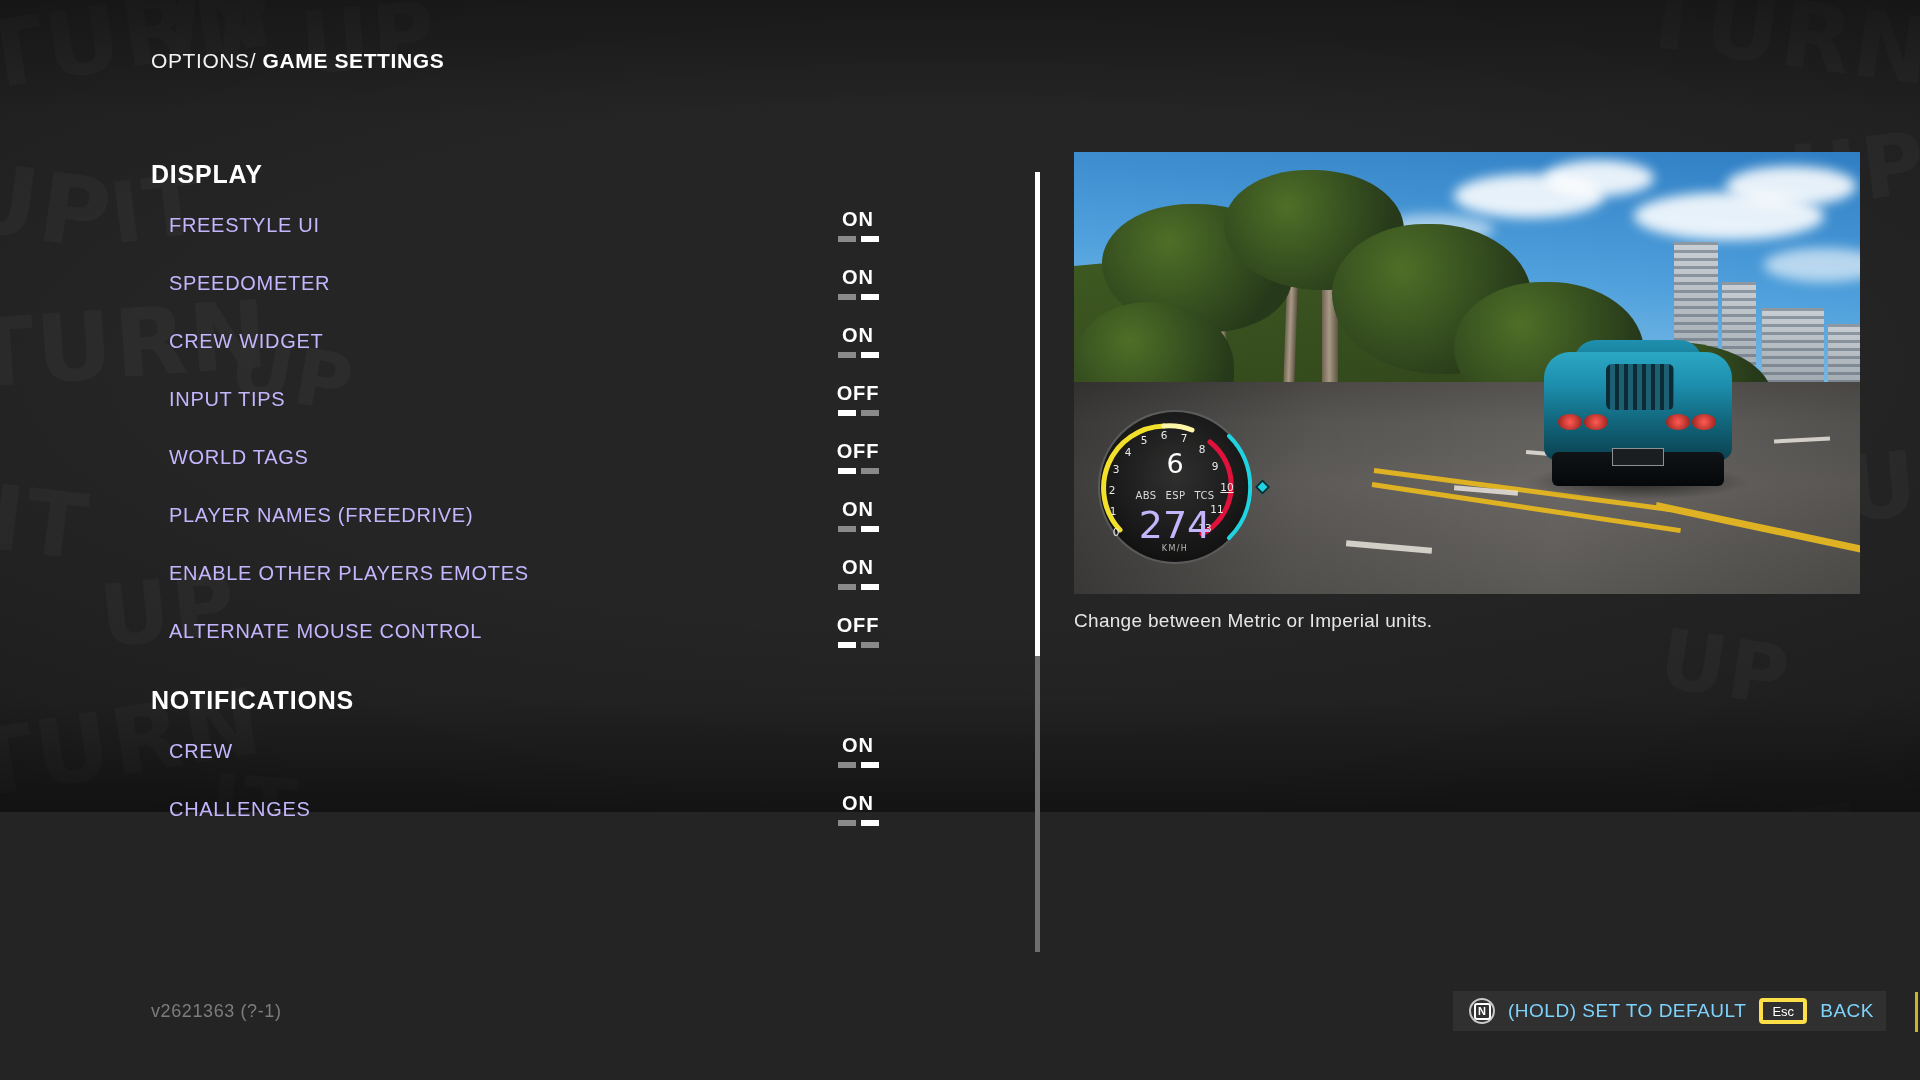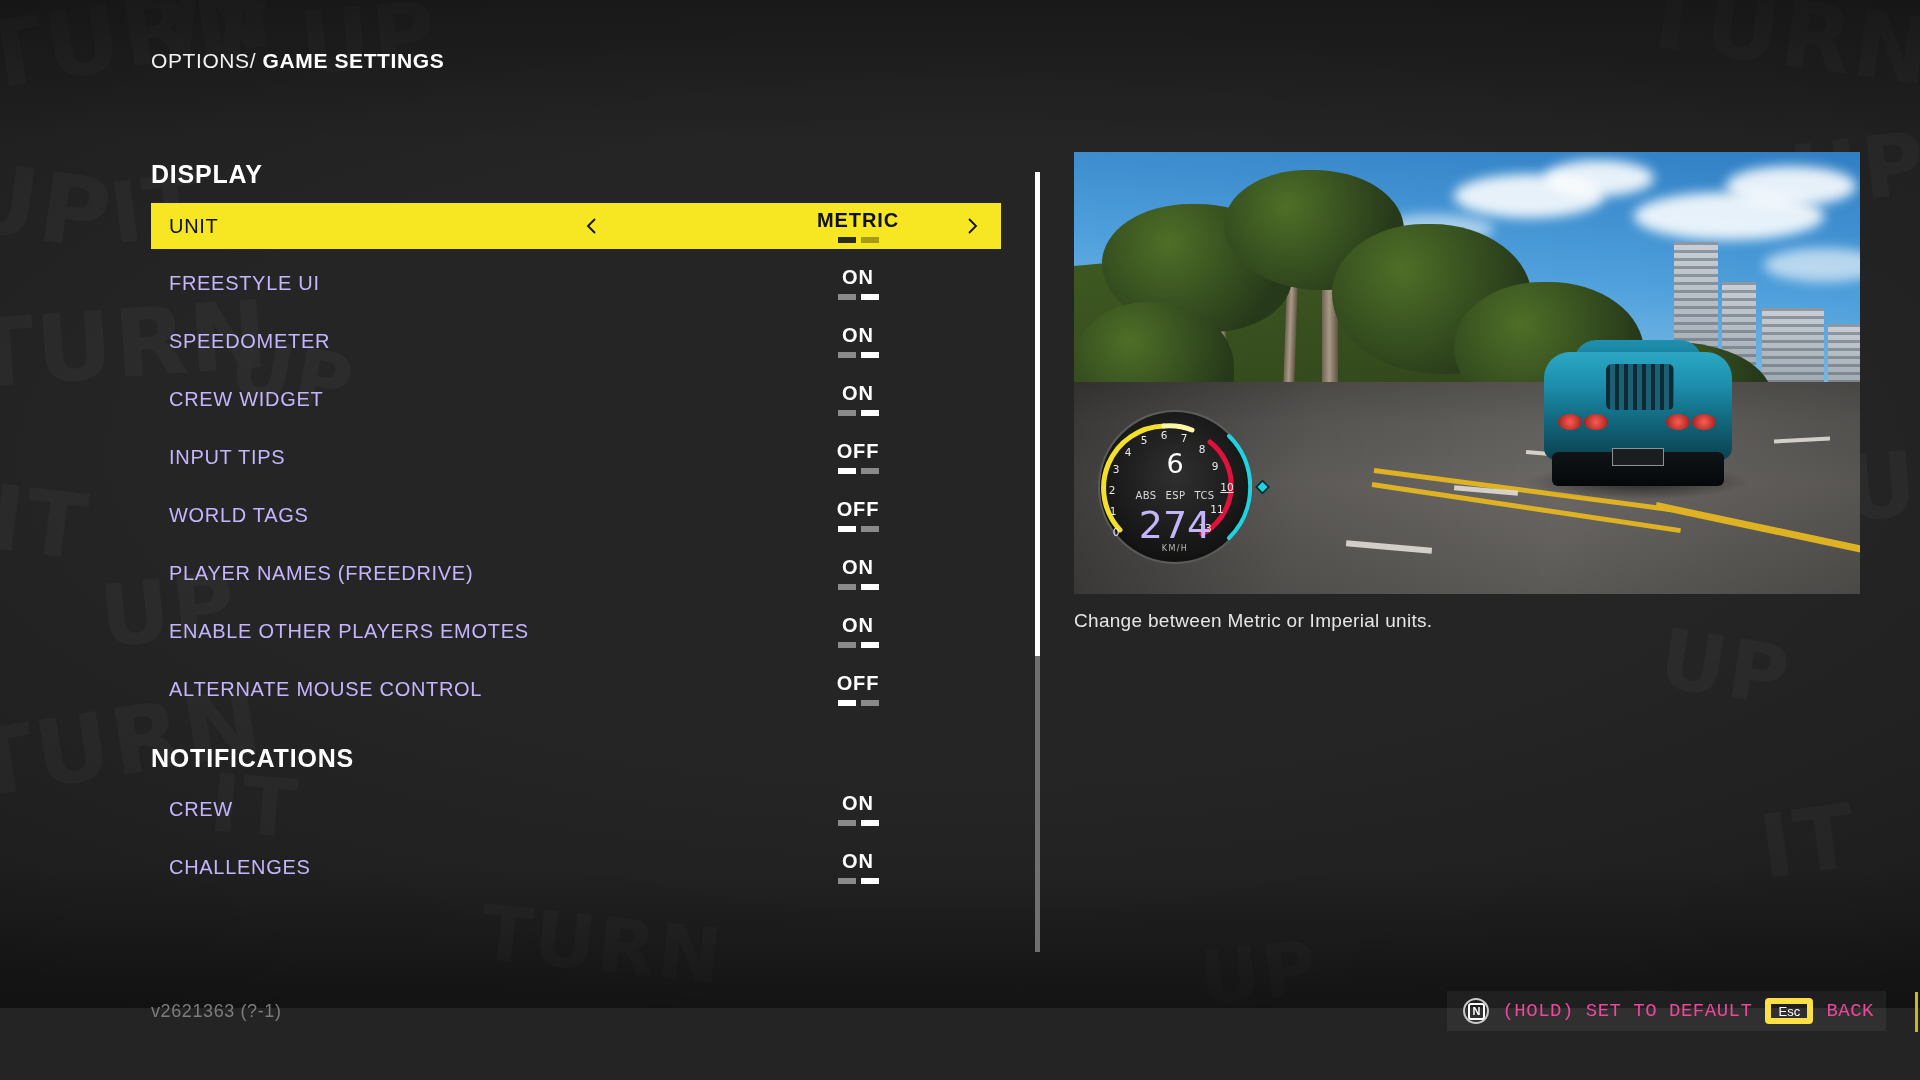--- a/index.html
+++ b/index.html
@@ -4,21 +4,21 @@
 <style>
   * { margin:0; padding:0; box-sizing:border-box; }
   html, body {
     width:1920px; height:1080px;
     background:#242424;
     font-family:"Liberation Sans", sans-serif;
     overflow:hidden;
   }
   #root {
     position:relative;
-    width:1920px; height:1008px;
+    width:1920px; height:812px;
     background:#252525;
   }
   
   .bg-graffiti {
     position:absolute; inset:0;
     overflow:hidden;
     pointer-events:none;
   }
   .bg-graffiti span {
     position:absolute;
@@ -363,25 +363,25 @@
   .key-n i {
     font-style:normal;
     width:17px; height:17px;
     border:2px solid #ffffff;
     border-radius:3px;
     font-size:11px; font-weight:bold; color:#fff;
     display:flex; align-items:center; justify-content:center;
     line-height:1;
   }
   .action-text {
-    font-size:19px; color:#ec4899; letter-spacing:.5px;font-family:Liberation Mono, monospace;
+    font-size:19px; color:#7dd3fc; letter-spacing:.5px;
   }
   .key-esc {
     min-width:48px; height:26px;
-    border:6px solid #fde047;
+    border:4px solid #fde047;
     border-radius:4px;
     display:flex; align-items:center; justify-content:center;
     font-size:13px; color:#ffffff;
     padding:0 7px;
   }
   .footer-accent {
     position:absolute; right:2px; top:992px;
     width:3px; height:40px;
     background:#c8b924;
   }
@@ -415,42 +415,20 @@
   <div class="bg-vignette"></div>
 
   <div class="breadcrumb">
     <span class="crumb-parent">OPTIONS</span><span class="crumb-sep">/</span> <span class="crumb-current">GAME SETTINGS</span>
   </div>
 
   <div class="settings-col">
 
     <div class="section-head">DISPLAY</div>
 
-    <div class="row selected">
-      <span class="row-label">UNIT</span>
-      <span class="arrow left">
-        <svg viewBox="0 0 22 22">
-            <polyline points="14,4 7,11 14,18" fill="none" stroke="#101010" stroke-width="1.8"></polyline>
-          </svg>
-      </span>
-      <div class="row-right">
-        <div class="val-wrap">
-          <span class="row-value">METRIC</span>
-          <span class="segs">
-            <i class="seg on"></i>
-              <i class="seg"></i>
-          </span>
-        </div>
-      </div>
-      <span class="arrow right">
-        <svg viewBox="0 0 22 22">
-            <polyline points="8,4 15,11 8,18" fill="none" stroke="#101010" stroke-width="1.8"></polyline>
-          </svg>
-      </span>
-    </div>
 
     <div class="row">
       <span class="row-label">FREESTYLE UI</span>
       <div class="row-right">
           <div class="val-wrap">
         <span class="row-value">ON</span>
         <span class="segs">
               <i class="seg"></i>
               <i class="seg on"></i>
             </span>

